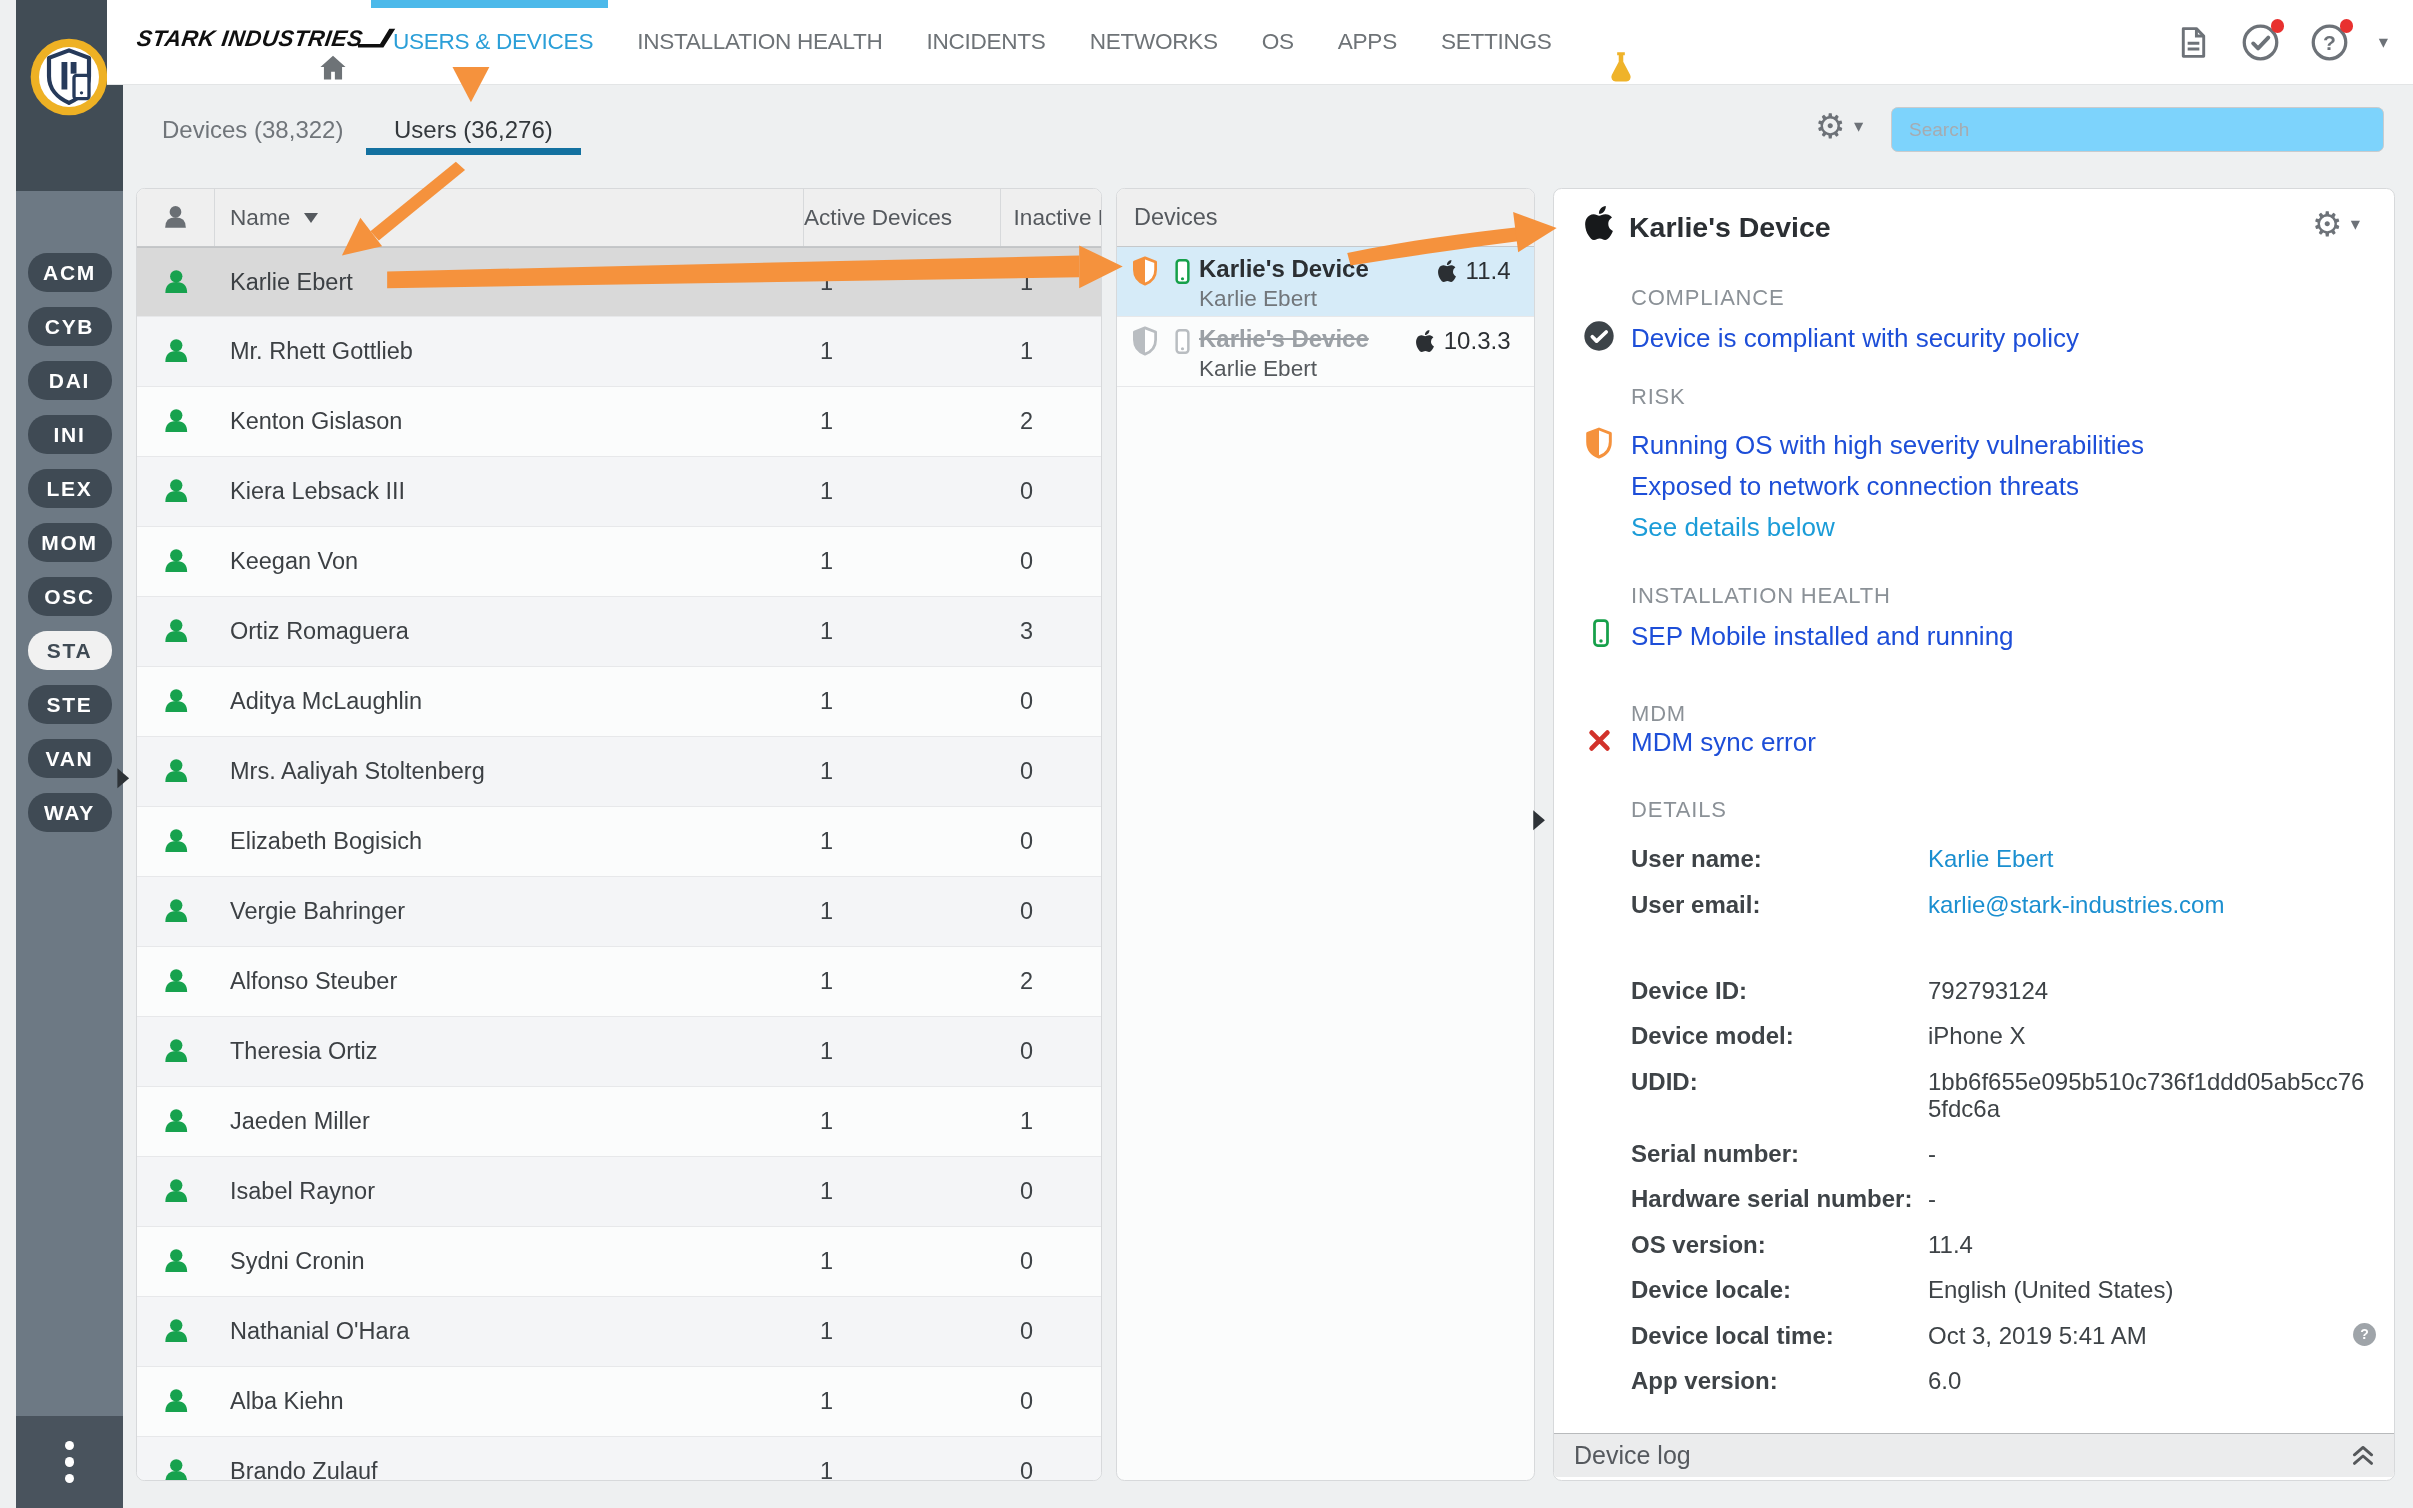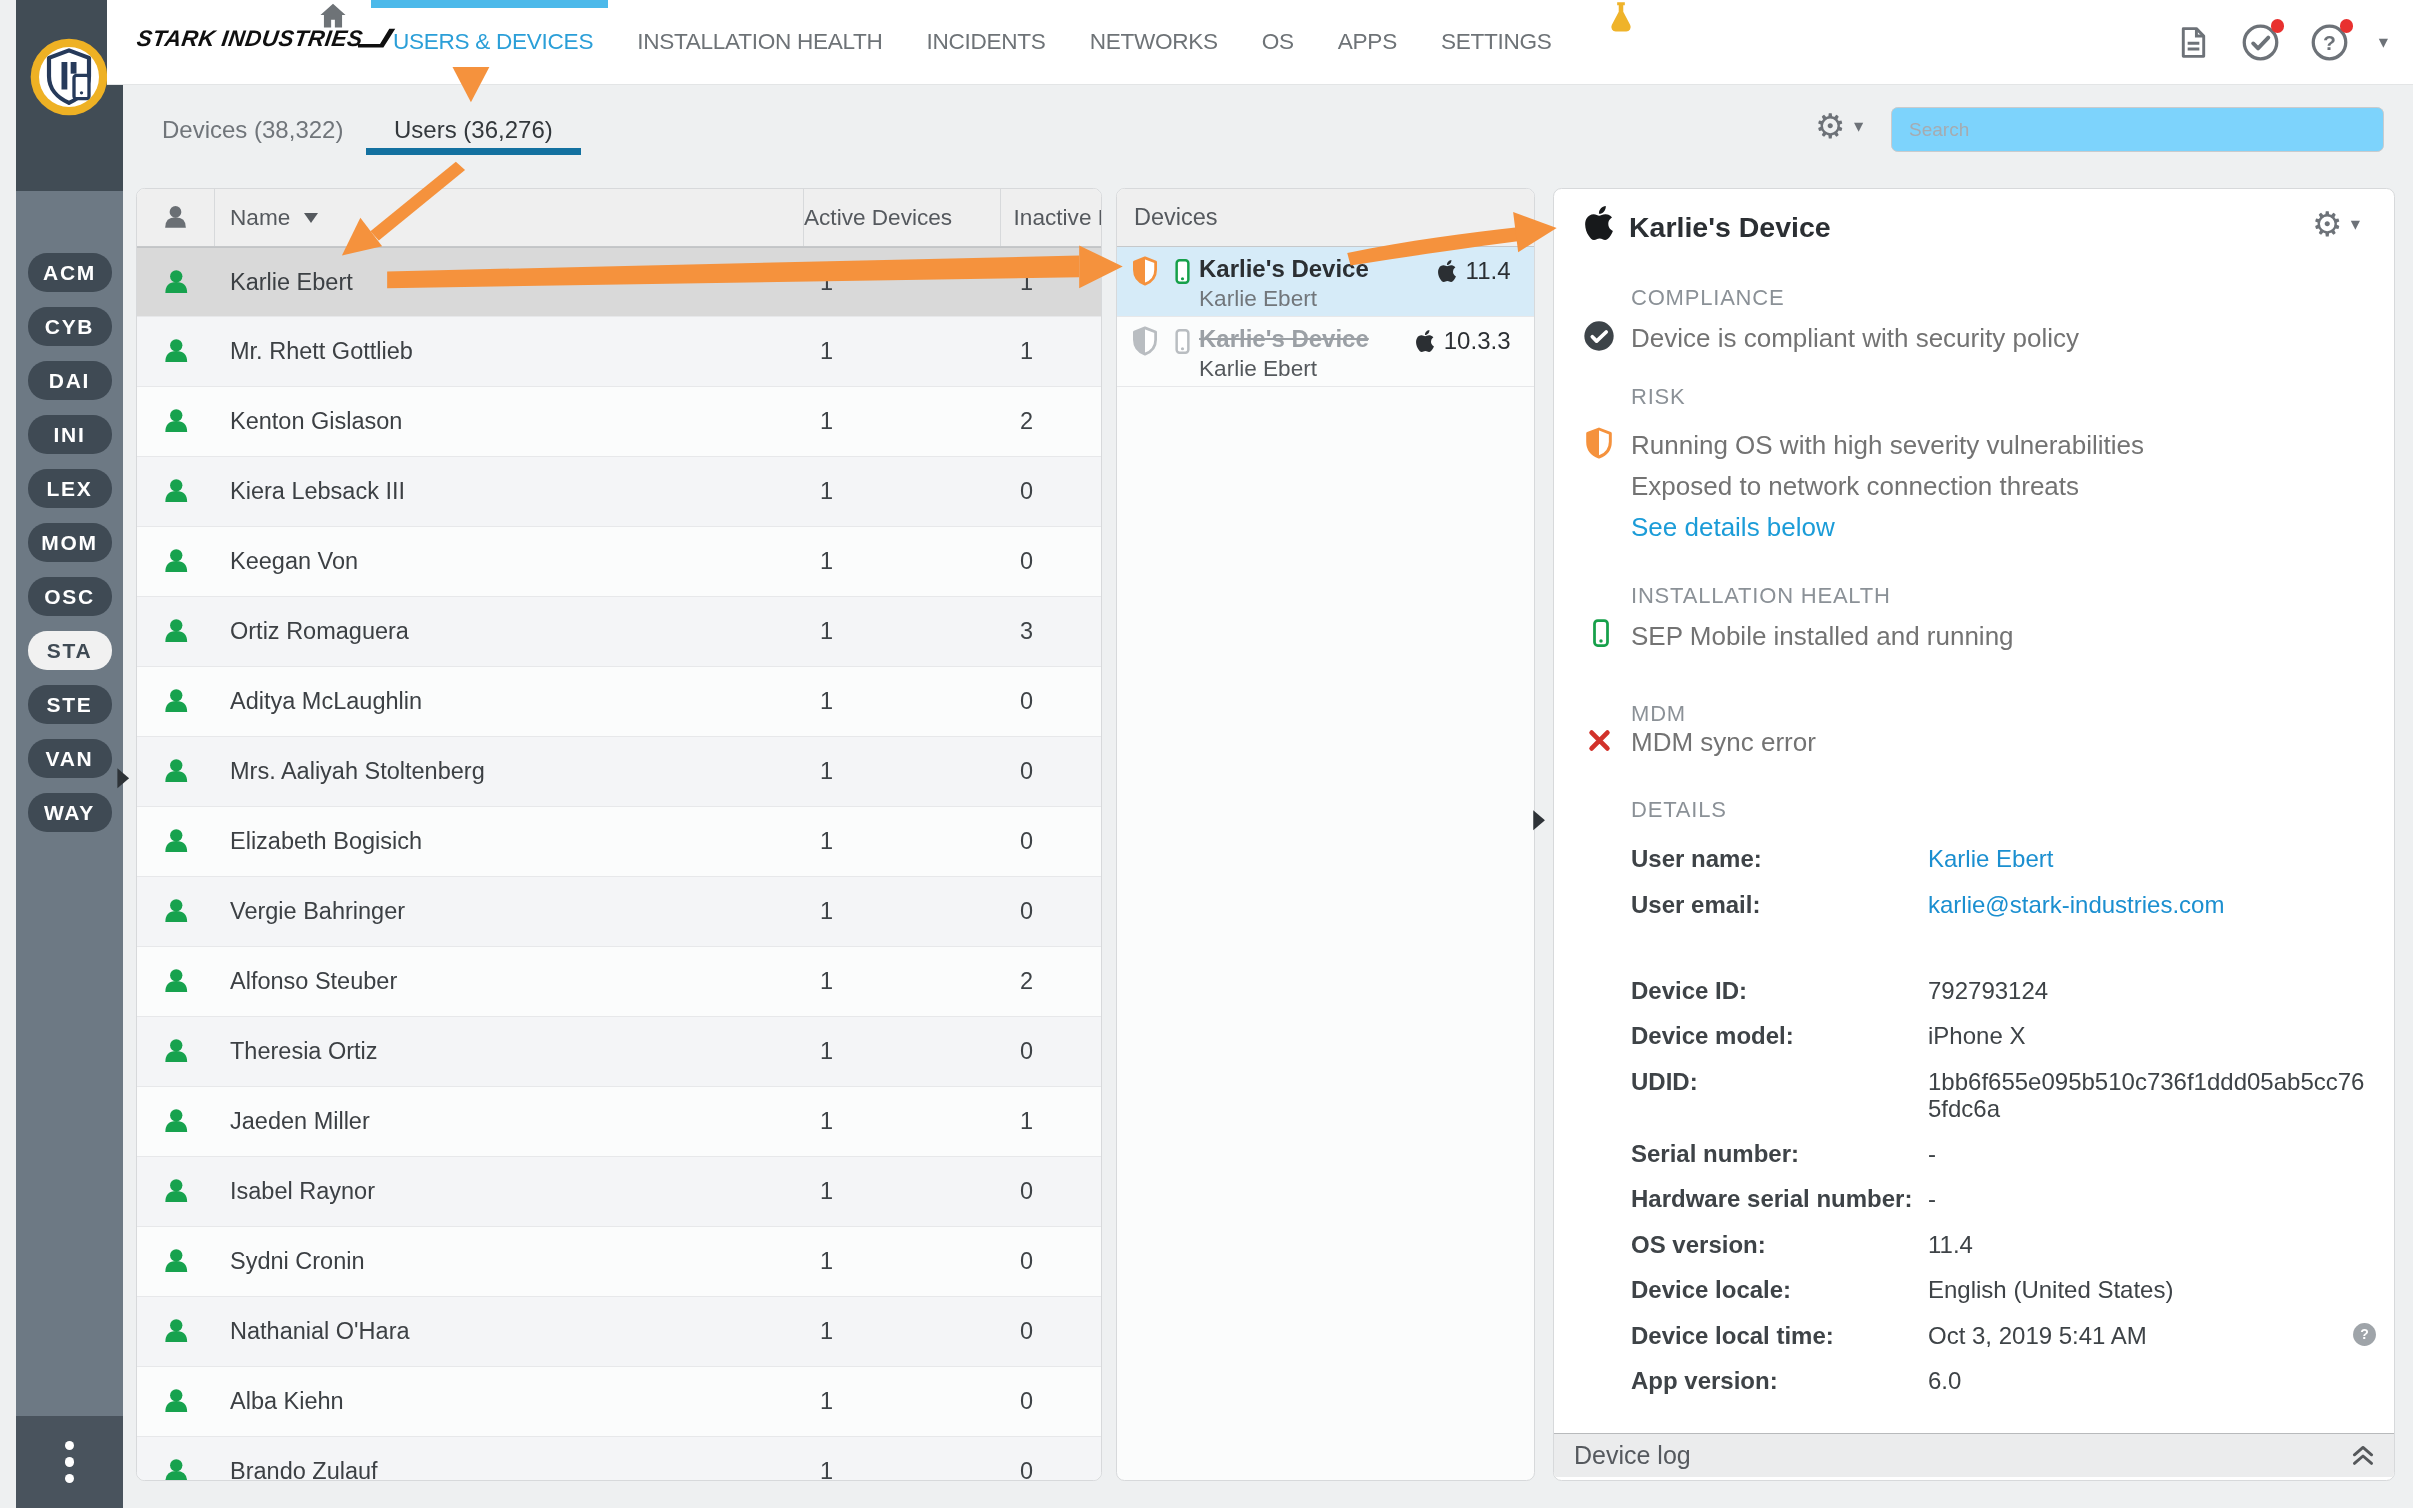--- a/index.html
+++ b/index.html
@@ -15,21 +15,21 @@
         letter-spacing:1.7px;display:flex;align-items:center;justify-content:center;cursor:pointer}
   .pill.active{background:#f1f1f1;color:#3f4a54}
   .sidebar-bottom{position:absolute;left:0;bottom:0;width:107px;height:92px;background:#49535d;
                   display:flex;align-items:center;justify-content:center}
   .vdots{display:flex;flex-direction:column;gap:7.5px}
   .vdots i{width:9.2px;height:9.2px;border-radius:50%;background:#fff}
   
   .header{position:absolute;left:107px;top:0;width:2306px;height:84px;background:#fff;border-bottom:0.8px solid #e3e5e6}
   .brand{position:absolute;left:30px;top:22px;display:flex;align-items:center}
   .brand-text{font-style:italic;font-weight:900;font-size:22.6px;color:#101010;letter-spacing:0.4px;transform:skewX(-8deg)}
-  .nav{position:absolute;left:210px;top:0;height:84px;display:flex;align-items:flex-start;gap:44px}
+  .nav{position:absolute;left:210px;top:0;height:84px;display:flex;align-items:flex-end;gap:44px}
   .nav-item{position:relative;height:84px;display:flex;align-items:center;font-size:22.6px;letter-spacing:-0.3px;
             color:#6e7377;cursor:pointer;white-space:nowrap}
   .nav-item.active{color:#2b9fd8}
   .nav-item.active::before{content:"";position:absolute;top:0;left:-22px;right:-15px;height:7.5px;background:#4cb9ea}
   .hdr-icons{position:absolute;right:25px;top:0;height:84px;display:flex;align-items:center;gap:30px}
   .badge-wrap{position:relative}
   .badge{position:absolute;right:-4.2px;top:-3.4px;width:13.4px;height:13.4px;border-radius:50%;background:#e8312f}
   .caret{color:#6d7278;font-size:18.4px}
   
   .tab{position:absolute;font-size:24px;cursor:pointer;white-space:nowrap}
@@ -77,21 +77,21 @@
   .device-row.inactive .d-name{color:#9ba0a5;text-decoration:line-through}
   .device-row.inactive .d-owner{color:#54585c}
   
   .details-panel{position:absolute;left:1553px;top:188px;width:842px;height:1293px;background:#fff;
                  border:1.7px solid #d7d9db;border-radius:8.4px;box-sizing:border-box;overflow:hidden}
   .dp-apple{position:absolute;left:28px;top:17px;color:#17191b}
   .dp-title{position:absolute;left:75px;top:22px;font-size:28.5px;font-weight:bold;color:#2b2f33}
   .dp-gear{position:absolute;right:34px;top:18.4px;display:flex;align-items:center;gap:8.4px;cursor:pointer}
   .sec{position:absolute;left:77px;font-size:22px;color:#8b9197;letter-spacing:0.8px}
   .sec-ic{position:absolute;left:28.5px}
-  .sec-tx{position:absolute;left:77px;font-size:26px;color:#737373;white-space:nowrap}
+  .sec-tx{position:absolute;left:77px;font-size:26px;color:#1d4ed8;white-space:nowrap}
   .sec-link{position:absolute;left:77px;font-size:26px;color:#1b9cd8;cursor:pointer}
   .mdm-x{position:absolute;left:32px}
   .dp-rows{position:absolute;left:77px;top:647px;width:739px}
   .dp-row{position:relative;display:flex;align-items:flex-start;padding:9.2px 0;min-height:27px;line-height:27px}
   .dp-row.spacer{margin-top:41px}
   .dp-label{width:297px;flex-shrink:0;font-size:24px;font-weight:bold;color:#3e4347}
   .dp-value{width:442px;font-size:24px;color:#3e4347;word-break:break-all}
   .dp-value.link{color:#1b8fd0;cursor:pointer;word-break:break-all}
   .note{font-style:italic;color:#9aa0a5;margin-left:10px;font-size:24px}
   .help{position:absolute;right:-6.7px;top:10px}

